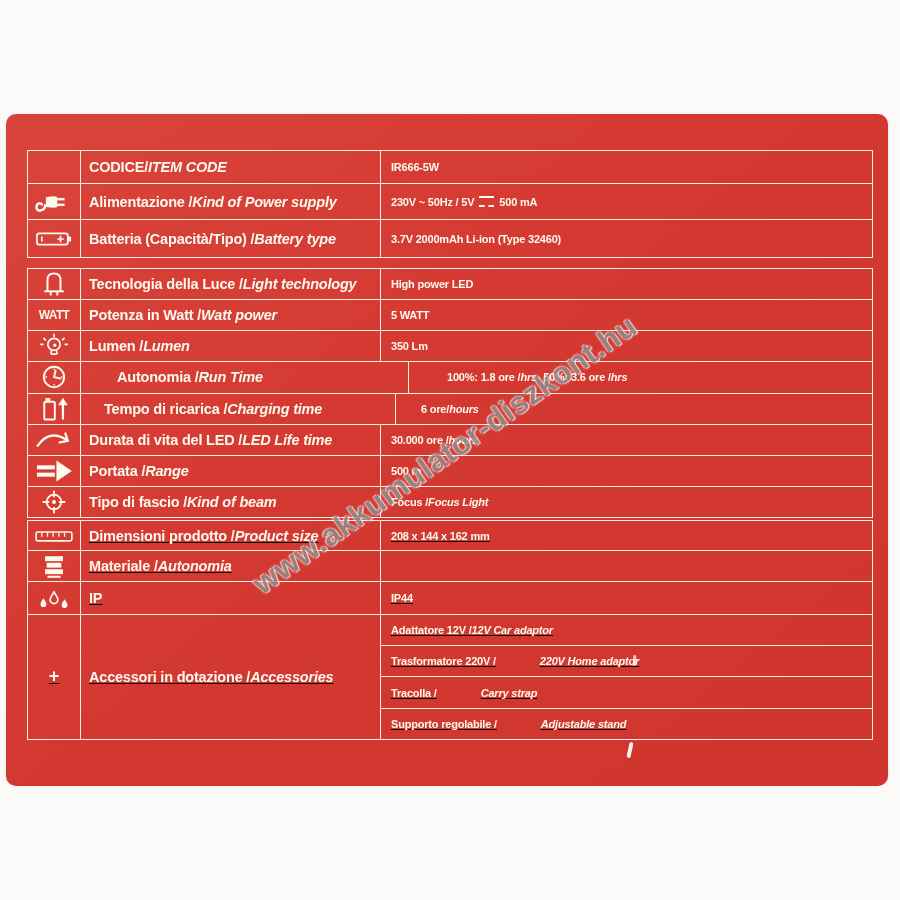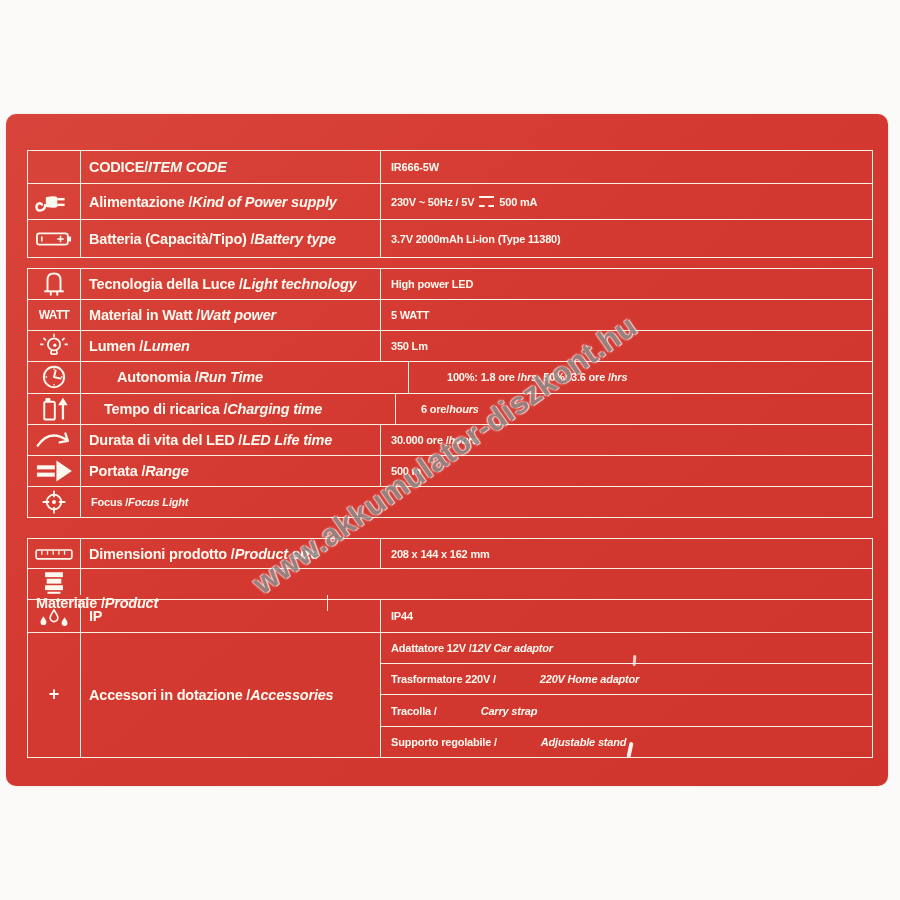--- a/index.html
+++ b/index.html
@@ -8,21 +8,21 @@
 
   .card{position:absolute;left:6px;top:114px;width:882px;height:672px;
     background:linear-gradient(140deg,#d8443b 0%,#d43931 45%,#cf342d 100%);
     border-radius:10px;box-shadow:0 0 2px rgba(0,0,0,.15);}
 
   .spec-table{position:absolute;left:21px;top:36px;width:846px;}
 
   .section{display:flex;flex-direction:column;border:1.5px solid var(--line);box-sizing:border-box;}
   .sec-0{height:108px;}
   .sec-1{height:250px;margin-top:10px;}
-  .sec-2{height:220px;margin-top:20px;}
+  .sec-2{height:220px;margin-top:2px;text-decoration:underline;}
 
   .row{display:flex;min-height:0;flex-basis:0;}
   .row + .row{border-top:1.5px solid var(--line);}
 
   .cell{display:flex;align-items:center;color:var(--txt);box-sizing:border-box;min-width:0;}
   .icon-cell{width:53px;justify-content:center;border-right:1.5px solid var(--line);flex-shrink:0;}
   .icon-cell svg{width:42px;height:26px;display:block;}
   .label-cell{width:300px;padding-left:8px;border-right:1.5px solid var(--line);flex-shrink:0;
     font-size:14.5px;font-weight:700;letter-spacing:-0.2px;}
   .value-cell{flex:1;padding-left:10px;font-size:11px;font-weight:700;letter-spacing:-0.2px;}
@@ -88,21 +88,21 @@
                 <rect x="41" y="13" width="4" height="6" fill="currentColor"></rect>
                 <path d="M9 13 v6" stroke="currentColor" fill="none" stroke-width="2"></path>
                 <path d="M28 16 h8 M32 12 v8" stroke="currentColor" fill="none" stroke-width="2"></path>
               </svg>
             </div>
             <div class="cell label-cell">
               <span>Batteria (Capacità/Tipo) / </span>
               <span class="it">Battery type</span>
             </div>
             <div class="cell value-cell">
-              <span>3.7V 2000mAh Li-ion (Type 11380)</span>
+              <span>3.7V 2000mAh Li-ion (Type 32460)</span>
             </div>
           </div>
         </div>
         <div class="section sec-1">
           <div class="row" style="flex-grow: 1;">
             <div class="cell icon-cell">
               <svg viewBox="0 0 48 32">
                 <path d="M16 25 V11 Q16 3 24 3 Q32 3 32 11 V25" stroke="currentColor" fill="none" stroke-width="2.4"></path>
                 <path d="M12 25 H36" stroke="currentColor" fill="none" stroke-width="2.4"></path>
                 <path d="M20 25 v5 M28 25 v5" stroke="currentColor" fill="none" stroke-width="2.4"></path>
@@ -114,21 +114,21 @@
             </div>
             <div class="cell value-cell">
               <span>High power LED</span>
             </div>
           </div>
           <div class="row" style="flex-grow: 1;">
             <div class="cell icon-cell">
               <span class="icon-word">WATT</span>
             </div>
             <div class="cell label-cell">
-              <span>Material in Watt / </span>
+              <span>Potenza in Watt / </span>
               <span class="it">Watt power</span>
             </div>
             <div class="cell value-cell">
               <span>5 WATT</span>
             </div>
           </div>
           <div class="row" style="flex-grow: 1;">
             <div class="cell icon-cell">
               <svg viewBox="0 0 48 32">
                 <circle cx="24" cy="14" r="7.5" stroke="currentColor" fill="none" stroke-width="2.2"></circle>
@@ -215,20 +215,24 @@
             </div>
           </div>
           <div class="row" style="flex-grow: 1;">
             <div class="cell icon-cell">
               <svg viewBox="0 0 48 32">
                 <circle cx="24" cy="16" r="9" stroke="currentColor" fill="none" stroke-width="2.2"></circle>
                 <circle cx="24" cy="16" r="2.5" fill="currentColor"></circle>
                 <path d="M24 2 v8 M24 22 v8 M10 16 h8 M30 16 h8" stroke="currentColor" fill="none" stroke-width="2.2"></path>
               </svg>
             </div>
+            <div class="cell label-cell">
+              <span>Tipo di fascio / </span>
+              <span class="it">Kind of beam</span>
+            </div>
             <div class="cell value-cell">
               <span>Focus / </span>
               <span class="it">Focus Light</span>
             </div>
           </div>
         </div>
         <div class="section sec-2">
           <div class="row" style="flex-grow: 30;">
             <div class="cell icon-cell">
               <svg viewBox="0 0 48 32">
@@ -237,32 +241,32 @@
               </svg>
             </div>
             <div class="cell label-cell">
               <span>Dimensioni prodotto / </span>
               <span class="it">Product size</span>
             </div>
             <div class="cell value-cell">
               <span>208 x 144 x 162 mm</span>
             </div>
           </div>
-          <div class="row" style="flex-grow: 30; flex-direction: column;">
+          <div class="row" style="flex-grow: 30;">
             <div class="cell icon-cell">
               <svg viewBox="0 0 48 32">
                 <rect x="13" y="4" width="22" height="6" fill="currentColor"></rect>
                 <rect x="15" y="12" width="18" height="6" fill="currentColor"></rect>
                 <rect x="13" y="20" width="22" height="6" fill="currentColor"></rect>
                 <rect x="16" y="28" width="16" height="2.5" fill="currentColor"></rect>
               </svg>
             </div>
             <div class="cell label-cell">
               <span>Materiale / </span>
-              <span class="it">Product</span>
+              <span class="it">Autonomia</span>
             </div>
           </div>
           <div class="row" style="flex-grow: 33;">
             <div class="cell icon-cell">
               <svg viewBox="0 0 48 32">
                 <path transform="translate(11,22) scale(0.8)" d="M0 -7 C2.5 -3 4.5 -0.5 4.5 2 A4.5 4.5 0 1 1 -4.5 2 C-4.5 -0.5 -2.5 -3 0 -7 Z" fill="currentColor"></path>
                 <path transform="translate(24,16) scale(1.05)" d="M0 -7 C2.5 -3 4.5 -0.5 4.5 2 A4.5 4.5 0 1 1 -4.5 2 C-4.5 -0.5 -2.5 -3 0 -7 Z" stroke="currentColor" fill="none" stroke-width="2"></path>
                 <path transform="translate(37,23) scale(0.8)" d="M0 -7 C2.5 -3 4.5 -0.5 4.5 2 A4.5 4.5 0 1 1 -4.5 2 C-4.5 -0.5 -2.5 -3 0 -7 Z" fill="currentColor"></path>
               </svg>
             </div>

